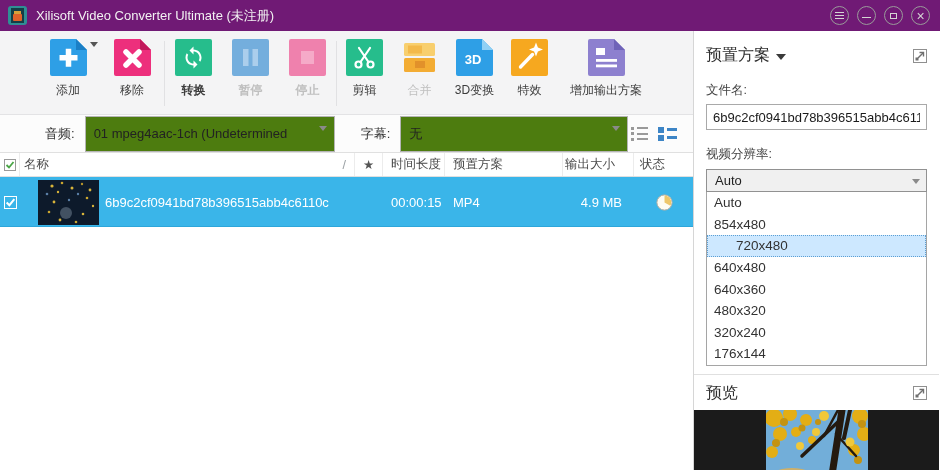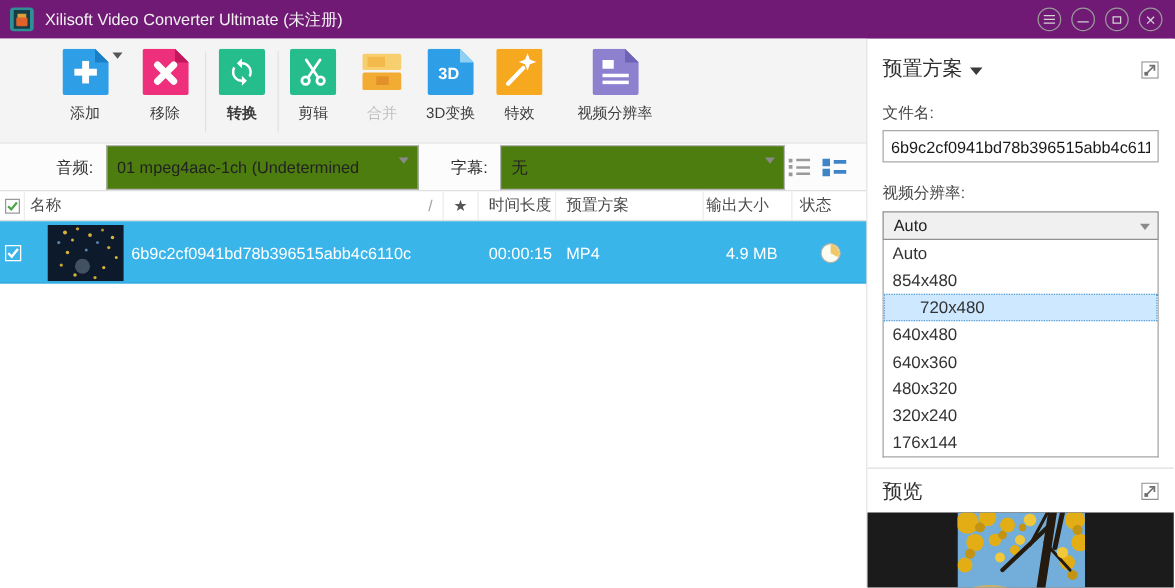--- a/index.html
+++ b/index.html
@@ -162,20 +162,39 @@
             <div class="ticon">
               <svg width="37" height="37" viewBox="0 0 37 37">
                   <rect width="37" height="37" rx="2" fill="#26bd8c"></rect>
                   <g transform="translate(6.5,6.5)">
                     <path fill="#fff" d="M12 4V1L8 5l4 4V6c3.31 0 6 2.69 6 6 0 1.01-.25 1.97-.7 2.8l1.46 1.46C19.54 15.03 20 13.57 20 12c0-4.42-3.58-8-8-8zm0 14c-3.31 0-6-2.69-6-6 0-1.01.25-1.97.7-2.8L5.24 7.74C4.46 8.97 4 10.43 4 12c0 4.42 3.58 8 8 8v3l4-4-4-4v3z"></path>
                   </g>
                 </svg>
             </div>
             <div class="tlabel">转换</div>
           </div>
+          <div class="titem narrow">
+            <div class="ticon">
+              <svg width="37" height="37" viewBox="0 0 37 37">
+                  <rect width="37" height="37" rx="2" fill="#74aedd"></rect>
+                  <rect x="11" y="10" width="5.5" height="17" fill="#abceec"></rect>
+                  <rect x="20.5" y="10" width="5.5" height="17" fill="#abceec"></rect>
+                </svg>
+            </div>
+            <div class="tlabel disabled">暂停</div>
+          </div>
+          <div class="titem narrow">
+            <div class="ticon">
+              <svg width="37" height="37" viewBox="0 0 37 37">
+                  <rect width="37" height="37" rx="2" fill="#ef81ad"></rect>
+                  <rect x="12" y="12" width="13" height="13" fill="#f5aac8"></rect>
+                </svg>
+            </div>
+            <div class="tlabel disabled">停止</div>
+          </div>
         </div>
         <div class="tsep"></div>
         <div class="tgroup">
           <div class="titem mid">
             <div class="ticon">
               <svg width="37" height="37" viewBox="0 0 37 37">
                   <rect width="37" height="37" rx="2" fill="#26bd8c"></rect>
                   <circle cx="12.5" cy="25.5" r="3" fill="none" stroke="#fff" stroke-width="2.2"></circle>
                   <circle cx="24.5" cy="25.5" r="3" fill="none" stroke="#fff" stroke-width="2.2"></circle>
                   <path d="M14.5 23 L24 9 M22.5 23 L13 9" stroke="#fff" stroke-width="2.2" stroke-linecap="round"></path>
@@ -217,21 +236,21 @@
           <div class="titem wide">
             <div class="ticon">
               <svg width="37" height="37" viewBox="0 0 37 37">
                   <path d="M0 2 Q0 0 2 0 L26 0 L37 11 L37 35 Q37 37 35 37 L2 37 Q0 37 0 35 Z" fill="#8d80cf"></path>
                   <path d="M26 0 L26 11 L37 11 Z" fill="#6f63b8"></path>
                   <rect x="8" y="9" width="9" height="7" fill="#fff"></rect>
                   <rect x="8" y="20" width="21" height="2.8" fill="#fff"></rect>
                   <rect x="8" y="25.5" width="21" height="2.8" fill="#fff"></rect>
                 </svg>
             </div>
-            <div class="tlabel">视频分辨率</div>
+            <div class="tlabel">增加输出方案</div>
           </div>
         </div>
       </div>
 
       <div class="filterrow">
         <span>音频:</span>
         <div class="combo audio">
           <span class="val">01 mpeg4aac-1ch (Undetermined</span>
           <span class="caret"></span>
         </div>

